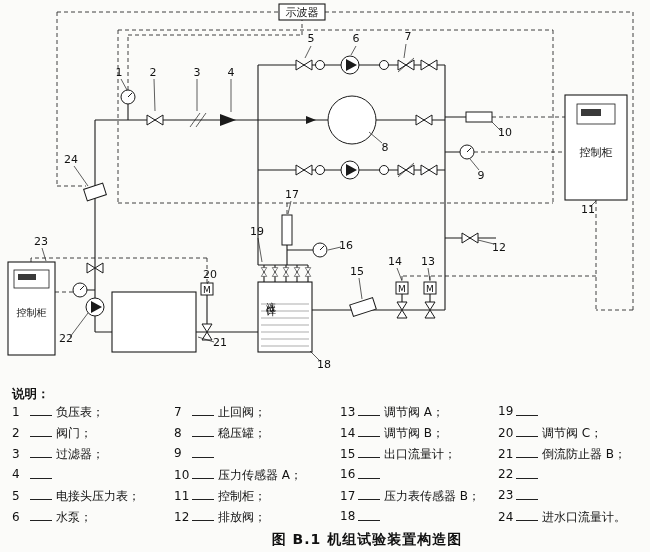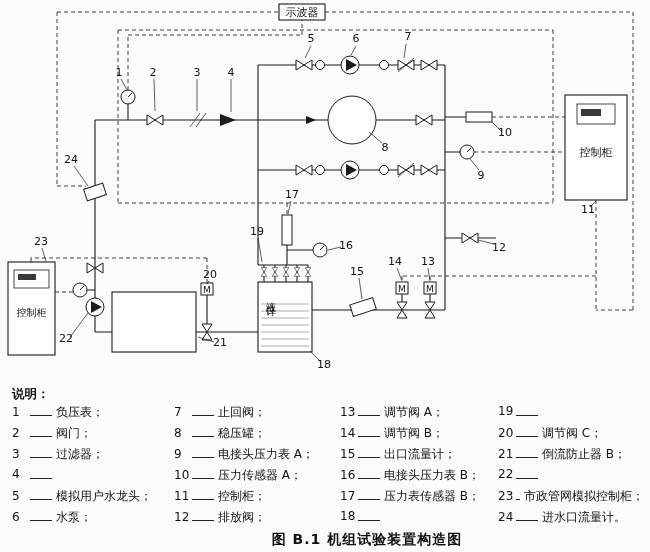--- a/index.html
+++ b/index.html
@@ -226,21 +226,21 @@
             <span class="ld"></span>
             <span class="ll">过滤器；</span>
           </div>
       <div class="li">
             <span class="ln">4</span>
             <span class="ld"></span>
           </div>
       <div class="li">
             <span class="ln">5</span>
             <span class="ld"></span>
-            <span class="ll">模拟用户水龙头；</span>
+            <span class="ll">电接头压力表；</span>
           </div>
       <div class="li">
             <span class="ln">6</span>
             <span class="ld"></span>
             <span class="ll">水泵；</span>
           </div>
     </div>
     <div class="lcol">
       <div class="li">
             <span class="ln">7</span>
@@ -248,21 +248,20 @@
             <span class="ll">止回阀；</span>
           </div>
       <div class="li">
             <span class="ln">8</span>
             <span class="ld"></span>
             <span class="ll">稳压罐；</span>
           </div>
       <div class="li">
             <span class="ln">9</span>
             <span class="ld"></span>
-            <span class="ll">电接头压力表 A；</span>
           </div>
       <div class="li">
             <span class="ln">10</span>
             <span class="ld"></span>
             <span class="ll">压力传感器 A；</span>
           </div>
       <div class="li">
             <span class="ln">11</span>
             <span class="ld"></span>
             <span class="ll">控制柜；</span>
@@ -285,21 +284,20 @@
             <span class="ll">调节阀 B；</span>
           </div>
       <div class="li">
             <span class="ln">15</span>
             <span class="ld"></span>
             <span class="ll">出口流量计；</span>
           </div>
       <div class="li">
             <span class="ln">16</span>
             <span class="ld"></span>
-            <span class="ll">电接头压力表 B；</span>
           </div>
       <div class="li">
             <span class="ln">17</span>
             <span class="ld"></span>
             <span class="ll">压力表传感器 B；</span>
           </div>
       <div class="li">
             <span class="ln">18</span>
             <span class="ld"></span>
           </div>
@@ -319,21 +317,20 @@
             <span class="ld"></span>
             <span class="ll">倒流防止器 B；</span>
           </div>
       <div class="li">
             <span class="ln">22</span>
             <span class="ld"></span>
           </div>
       <div class="li">
             <span class="ln">23</span>
             <span class="ld"></span>
-            <span class="ll">市政管网模拟控制柜；</span>
           </div>
       <div class="li">
             <span class="ln">24</span>
             <span class="ld"></span>
             <span class="ll">进水口流量计。</span>
           </div>
     </div>
   </div>
 </div>
 

